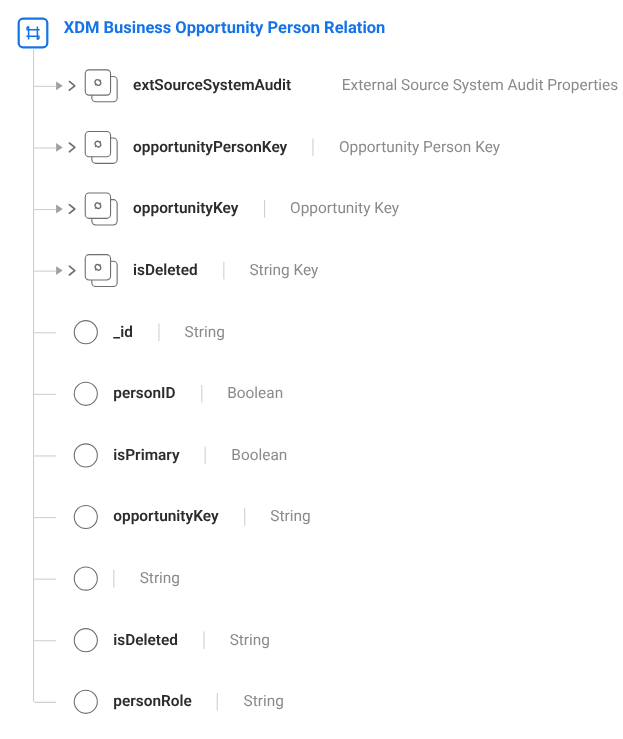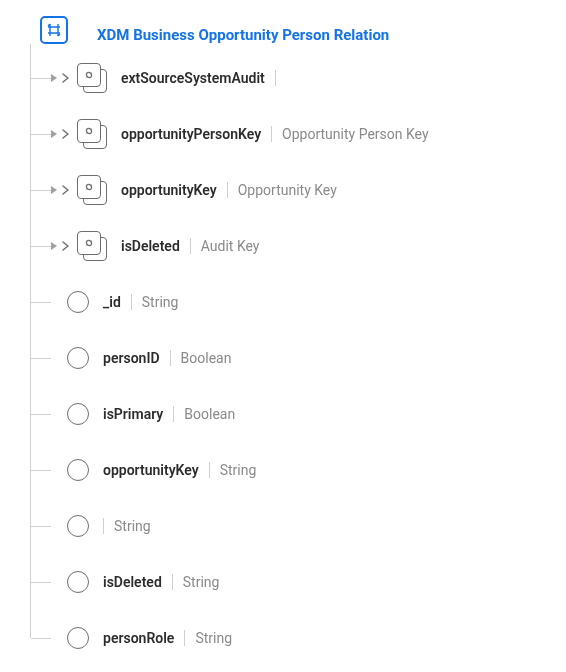--- a/index.html
+++ b/index.html
@@ -7,23 +7,22 @@
     margin: 0;
     padding: 16px;
     font-family: -apple-system, BlinkMacSystemFont, "Segoe UI", Roboto, Helvetica, Arial, sans-serif;
     font-size: 14px;
     color: #2c2c2c;
     background: #fff;
     width: 566px;
   }
   .root-row {
     display: flex;
-    align-items: flex-end;
-    gap: 29px;
-    margin-left: 24px;
+    align-items: flex-start;
+    gap: 14px;
   }
   .root-icon {
     width: 28px;
     height: 28px;
     border: 2px solid #1473e6;
     border-radius: 5px;
     display: flex;
     align-items: center;
     justify-content: center;
     flex-shrink: 0;
@@ -115,21 +114,21 @@
     border: 1.5px solid #6e6e6e;
     border-radius: 50%;
     background: #fff;
     flex-shrink: 0;
     margin-right: 14px;
     margin-left: 16px; 
   }
   .labels {
     display: flex;
     align-items: center;
-    gap: 10px;
+    gap: 23px;
     min-width: 0;
   }
   .name {
     font-weight: 600;
     color: #2c2c2c;
     white-space: nowrap;
   }
   .divider {
     width: 1px;
     height: 16px;
@@ -170,20 +169,21 @@
           <svg width="14" height="14" viewBox="0 0 14 14">
             <path d="M5.5 8.5 A2.2 2.2 0 1 1 8.5 5.5 M8.5 5.5 A2.2 2.2 0 1 1 5.5 8.5" stroke="#6e6e6e" stroke-width="1.3" fill="none"></path>
             <circle cx="5" cy="9" r="0.8" fill="#6e6e6e"></circle>
             <circle cx="9" cy="5" r="0.8" fill="#6e6e6e"></circle>
           </svg>
         </div>
     </div>
     <div class="labels">
       <span class="name">extSourceSystemAudit</span>
       <span class="divider"></span>
+      <span class="type">External Source System Audit Properties</span>
     </div>
   </div>
 
   <div class="node">
     <div class="connector"></div>
     <div class="arrow-head"></div>
     <div class="chevron">
       <svg width="8" height="10" viewBox="0 0 8 10">
           <path d="M1 1 L6 5 L1 9" stroke="#6e6e6e" stroke-width="1.5" fill="none" stroke-linecap="round" stroke-linejoin="round"></path>
         </svg>
@@ -244,21 +244,21 @@
           <svg width="14" height="14" viewBox="0 0 14 14">
             <path d="M5.5 8.5 A2.2 2.2 0 1 1 8.5 5.5 M8.5 5.5 A2.2 2.2 0 1 1 5.5 8.5" stroke="#6e6e6e" stroke-width="1.3" fill="none"></path>
             <circle cx="5" cy="9" r="0.8" fill="#6e6e6e"></circle>
             <circle cx="9" cy="5" r="0.8" fill="#6e6e6e"></circle>
           </svg>
         </div>
     </div>
     <div class="labels">
       <span class="name">isDeleted</span>
       <span class="divider"></span>
-      <span class="type">Audit Key</span>
+      <span class="type">String Key</span>
     </div>
   </div>
 
   <div class="node">
     <div class="connector"></div>
     <div class="leaf-icon"></div>
     <div class="labels">
       <span class="name">_id</span>
       <span class="divider"></span>
       <span class="type">String</span>

